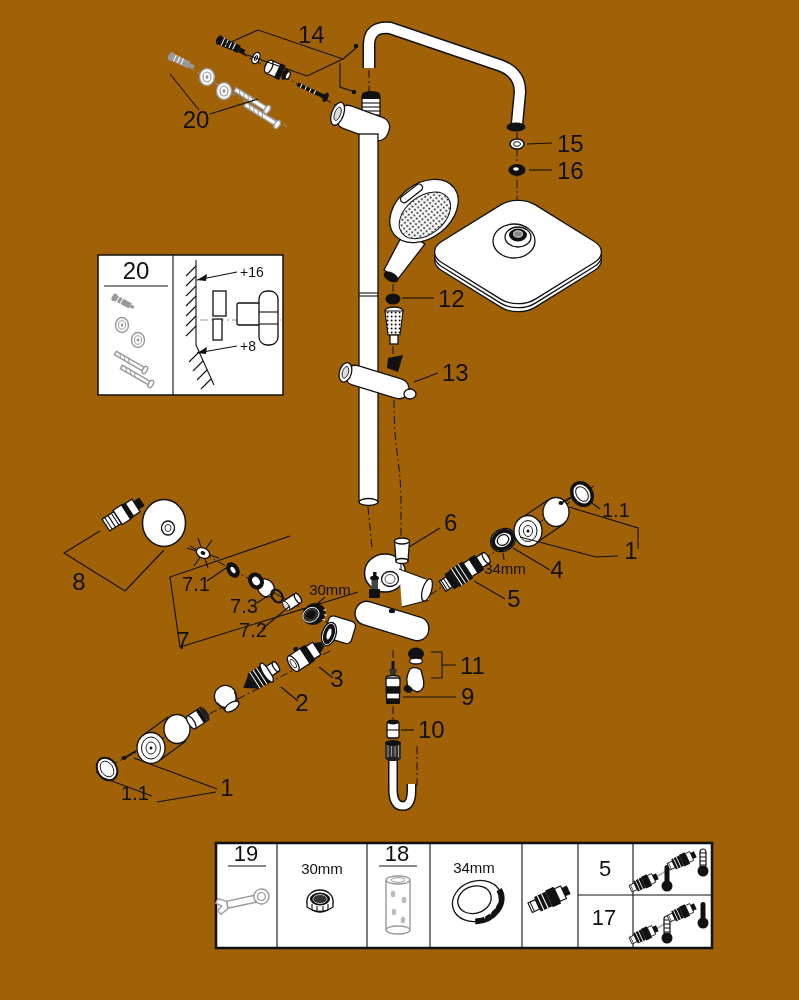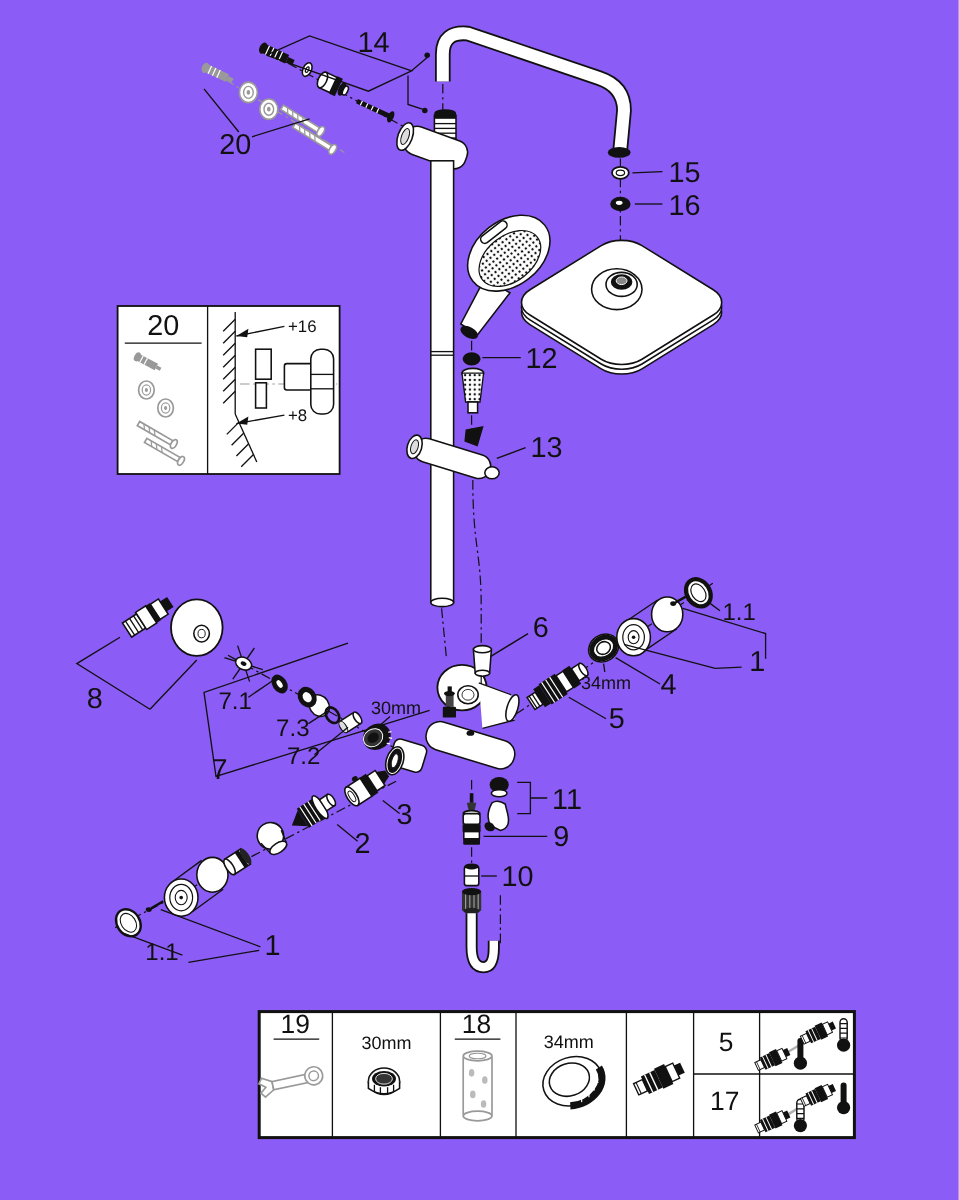--- a/index.html
+++ b/index.html
@@ -1,16 +1,16 @@
 <!DOCTYPE html>
 <html><head>
 <meta charset="utf-8">
 <style>
   html,body{margin:0;padding:0;background:#fff;}
-  .stage{position:relative;width:799px;height:1000px;background:#8b5cf6;overflow:hidden;}
+  .stage{position:relative;width:799px;height:1000px;background:#a16207;overflow:hidden;}
   svg{display:block;}
   text{font-family:"Liberation Sans","DejaVu Sans",sans-serif;fill:#111;}
   .callout{font-size:24px;}
   .callout-sm{font-size:20px;}
   .size-label{font-size:15px;}
   .dim-label{font-size:14px;}
   .table-num{font-size:22px;}
   .ln{stroke:#111;stroke-width:1.1;fill:none;}
   .ol{stroke:#111;stroke-width:1.3;fill:#fff;}
   .olth{stroke:#111;stroke-width:1.5;fill:#fff;}

